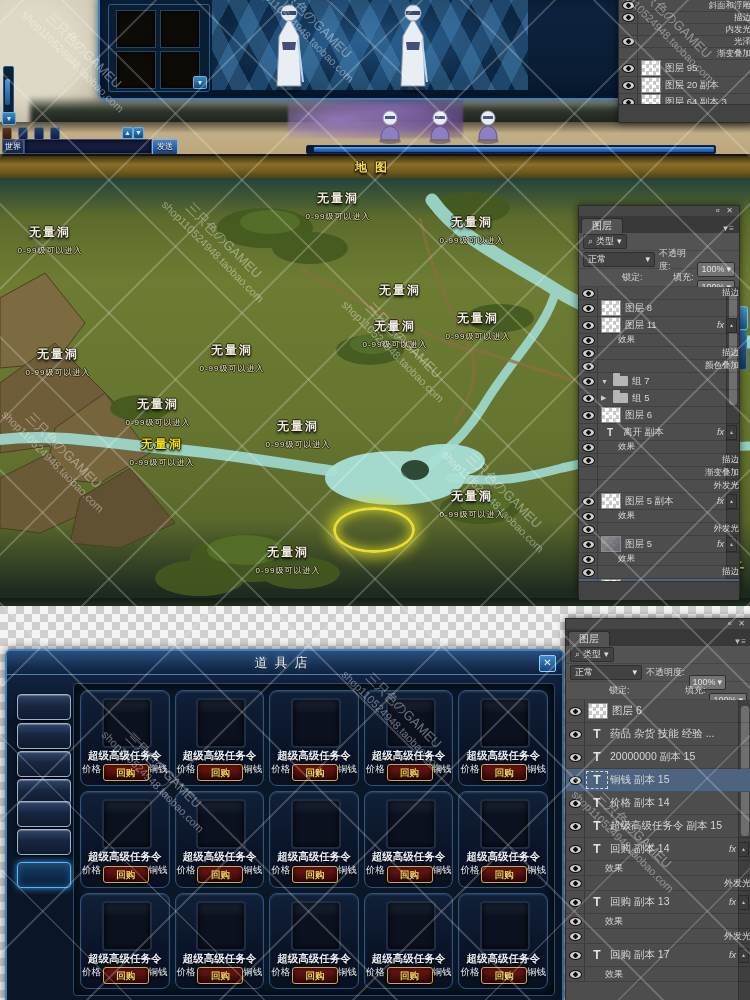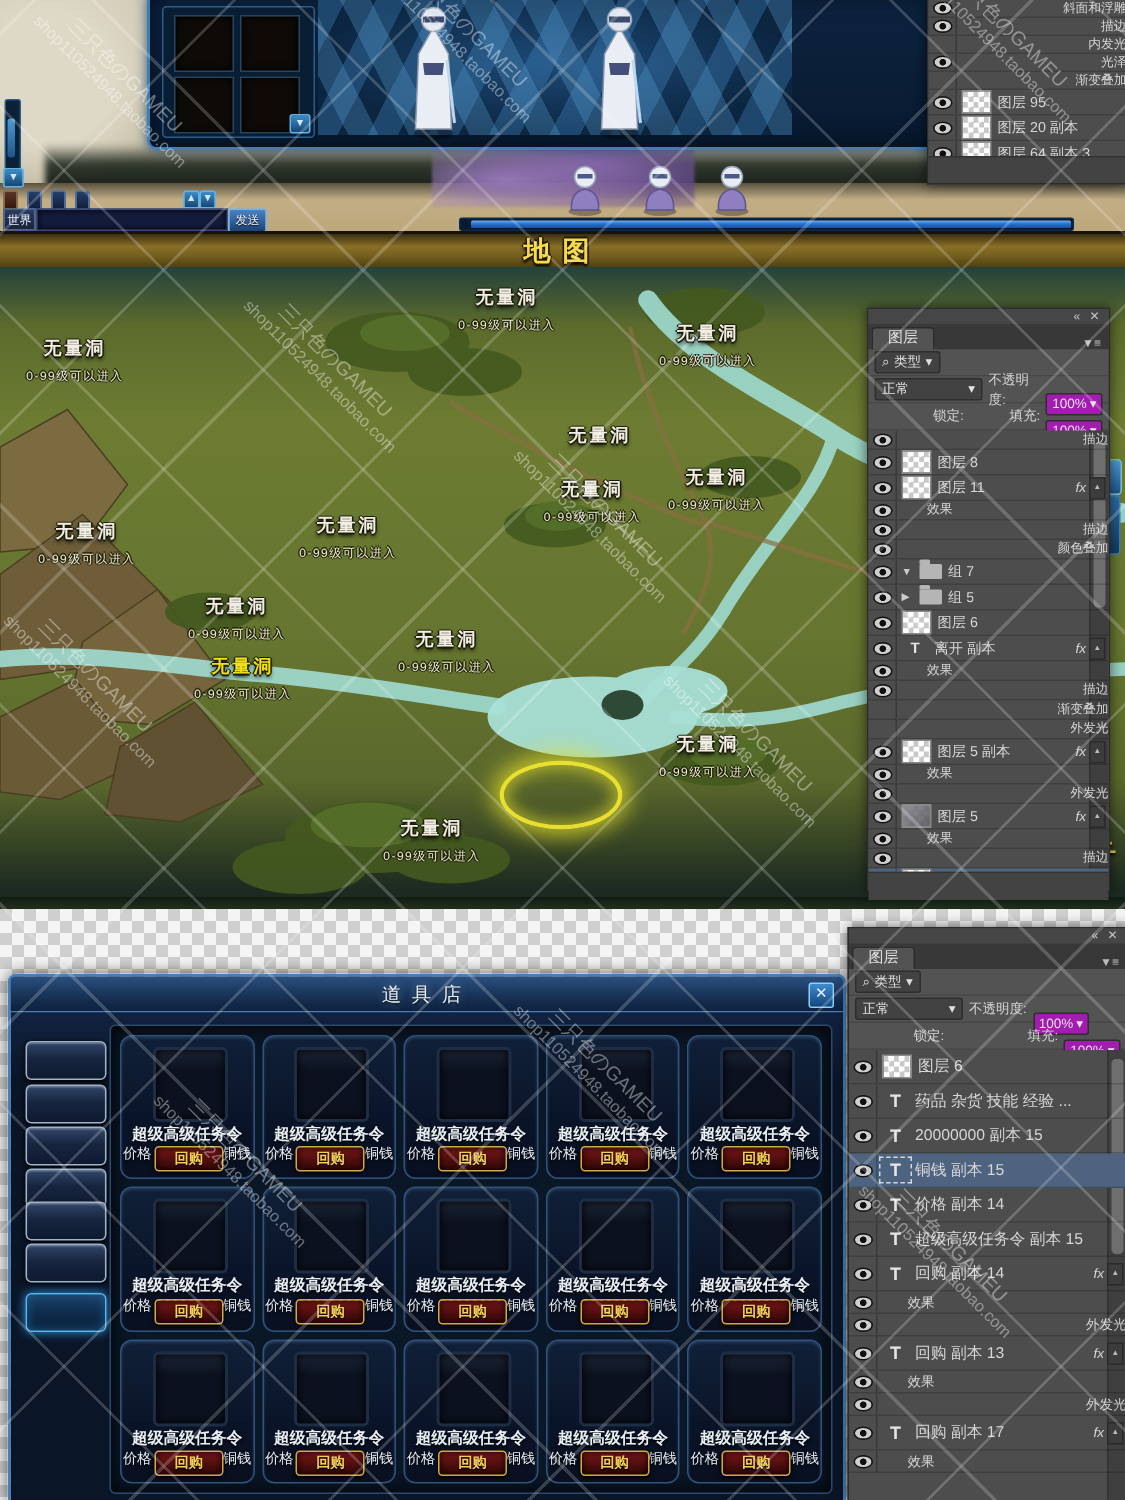--- a/index.html
+++ b/index.html
@@ -40,21 +40,21 @@
   .chat-tab.active{background:linear-gradient(180deg,#5a3424,#36180e);border-color:#8a6a4a;color:#f2d88a;}
   #chat-input-row{left:2px;top:140px;height:13px;align-items:center;}
   #chan-chip{width:20px;height:13px;background:linear-gradient(180deg,#2c3c60,#17233f);border:1px solid #46608e;
     color:#e6ecf6;font-size:8px;line-height:13px;text-align:center;}
   #chat-field{width:126px;height:13px;background:#141c3c;border:1px solid #3a4a7a;box-shadow:inset 0 0 4px #000;}
   #send-btn{width:24px;height:14px;background:linear-gradient(180deg,#4a82c4,#1c4276);border:1px solid #77b4e8;
     border-radius:2px;color:#eef6ff;font-size:8px;line-height:14px;text-align:center;text-shadow:0 1px 1px #000;}
   
   #map-titlebar{left:0;top:154px;width:750px;height:24px;border-top:2px solid #17130a;border-bottom:1px solid #241d0c;
     background:linear-gradient(180deg,#3a2f12,#8a6f26 35%,#75601f 60%,#46390f);}
-  #map-title{width:100%;text-align:center;line-height:22px;color:#f7d94c;font-size:18px;font-weight:bold;letter-spacing:8px;
+  #map-title{width:100%;text-align:center;line-height:22px;color:#f7d94c;font-size:12px;font-weight:bold;letter-spacing:8px;
     text-shadow:-1px 0 #201800,1px 0 #201800,0 -1px #201800,0 2px 2px #000;}
   #map{left:0;top:178px;width:750px;height:428px;overflow:hidden;
     background:linear-gradient(180deg,#24423c 0,#5c6b2c 9%,#6d7c32 24%,#66752f 58%,#5a682c 80%,#1c2a20 97%);}
   .map-loc{position:absolute;width:96px;text-align:center;pointer-events:auto;}
   .map-loc .loc-name{color:#f2ede2;font-size:12px;font-weight:bold;letter-spacing:2px;
     text-shadow:-1px 0 #1a1c08,1px 0 #1a1c08,0 -1px #1a1c08,0 1px #1a1c08,0 2px 3px #000;}
   .map-loc.yellow .loc-name{color:#f2e015;}
   .map-loc .loc-sub{margin-top:4px;color:#efe9cf;font-size:8px;letter-spacing:1px;
     text-shadow:-1px 0 #1a1c08,1px 0 #1a1c08,0 -1px #1a1c08,0 1px #1a1c08;}
   #map-highlight{left:333px;top:329px;width:76px;height:40px;border-radius:50%;
@@ -103,21 +103,21 @@
     padding:0 10px;font-size:10px;line-height:14px;color:#e0e0e0;margin-left:2px;}
   .ps-tabrow .menu{margin-left:auto;font-size:8px;color:#bbb;padding:0 5px;}
   .ps-row-chrome{display:flex;align-items:center;padding:0 4px;border-bottom:1px solid #474747;background:#535353;}
   .ps-filter{height:17px;gap:3px;}
   .ps-filter .box{background:#424242;border:1px solid #2e2e2e;border-radius:2px;font-size:9px;color:#ddd;
     padding:0 4px;height:13px;line-height:13px;display:flex;align-items:center;gap:3px;}
   .ps-filter .fic{font-size:9px;color:#c4c4c4;padding:0 2px;}
   .ps-blend{height:17px;gap:4px;font-size:9px;}
   .ps-blend .sel{background:#424242;border:1px solid #2e2e2e;border-radius:2px;height:13px;line-height:13px;
     padding:0 4px;flex:0 0 62px;display:flex;justify-content:space-between;color:#e2e2e2;}
-  .ps-blend .val,.ps-lockrow .val{background:#a21caf;border:1px solid #2e2e2e;border-radius:2px;height:13px;
+  .ps-blend .val,.ps-lockrow .val{background:#737373;border:1px solid #2e2e2e;border-radius:2px;height:13px;
     line-height:13px;padding:0 3px;color:#e2e2e2;display:flex;gap:2px;margin-top:20px;}
   .ps-lockrow{height:17px;gap:4px;font-size:9px;padding-left:43px;}
   .ps-lockrow .lic{font-size:8px;color:#c4c4c4;padding:0 1px;}
   .ps-rows{position:relative;background:#4d4d4d;overflow:hidden;}
   .ps-row{display:flex;align-items:center;border-bottom:1px solid rgba(0,0,0,.18);position:relative;}
   .ps-row .eyecell{flex:0 0 18px;display:flex;justify-content:center;border-right:1px solid rgba(0,0,0,.25);align-self:stretch;align-items:center;}
   .eye{width:11px;height:7px;border:1px solid #141414;border-radius:50%;
     background:radial-gradient(circle at 50% 50%,#101010 0 2px,#cfcfcf 2.4px);}
   .ps-row.no-eye .eye{visibility:hidden;}
   .ps-row .body{display:flex;align-items:center;gap:4px;padding-left:3px;flex:1;min-width:0;}

